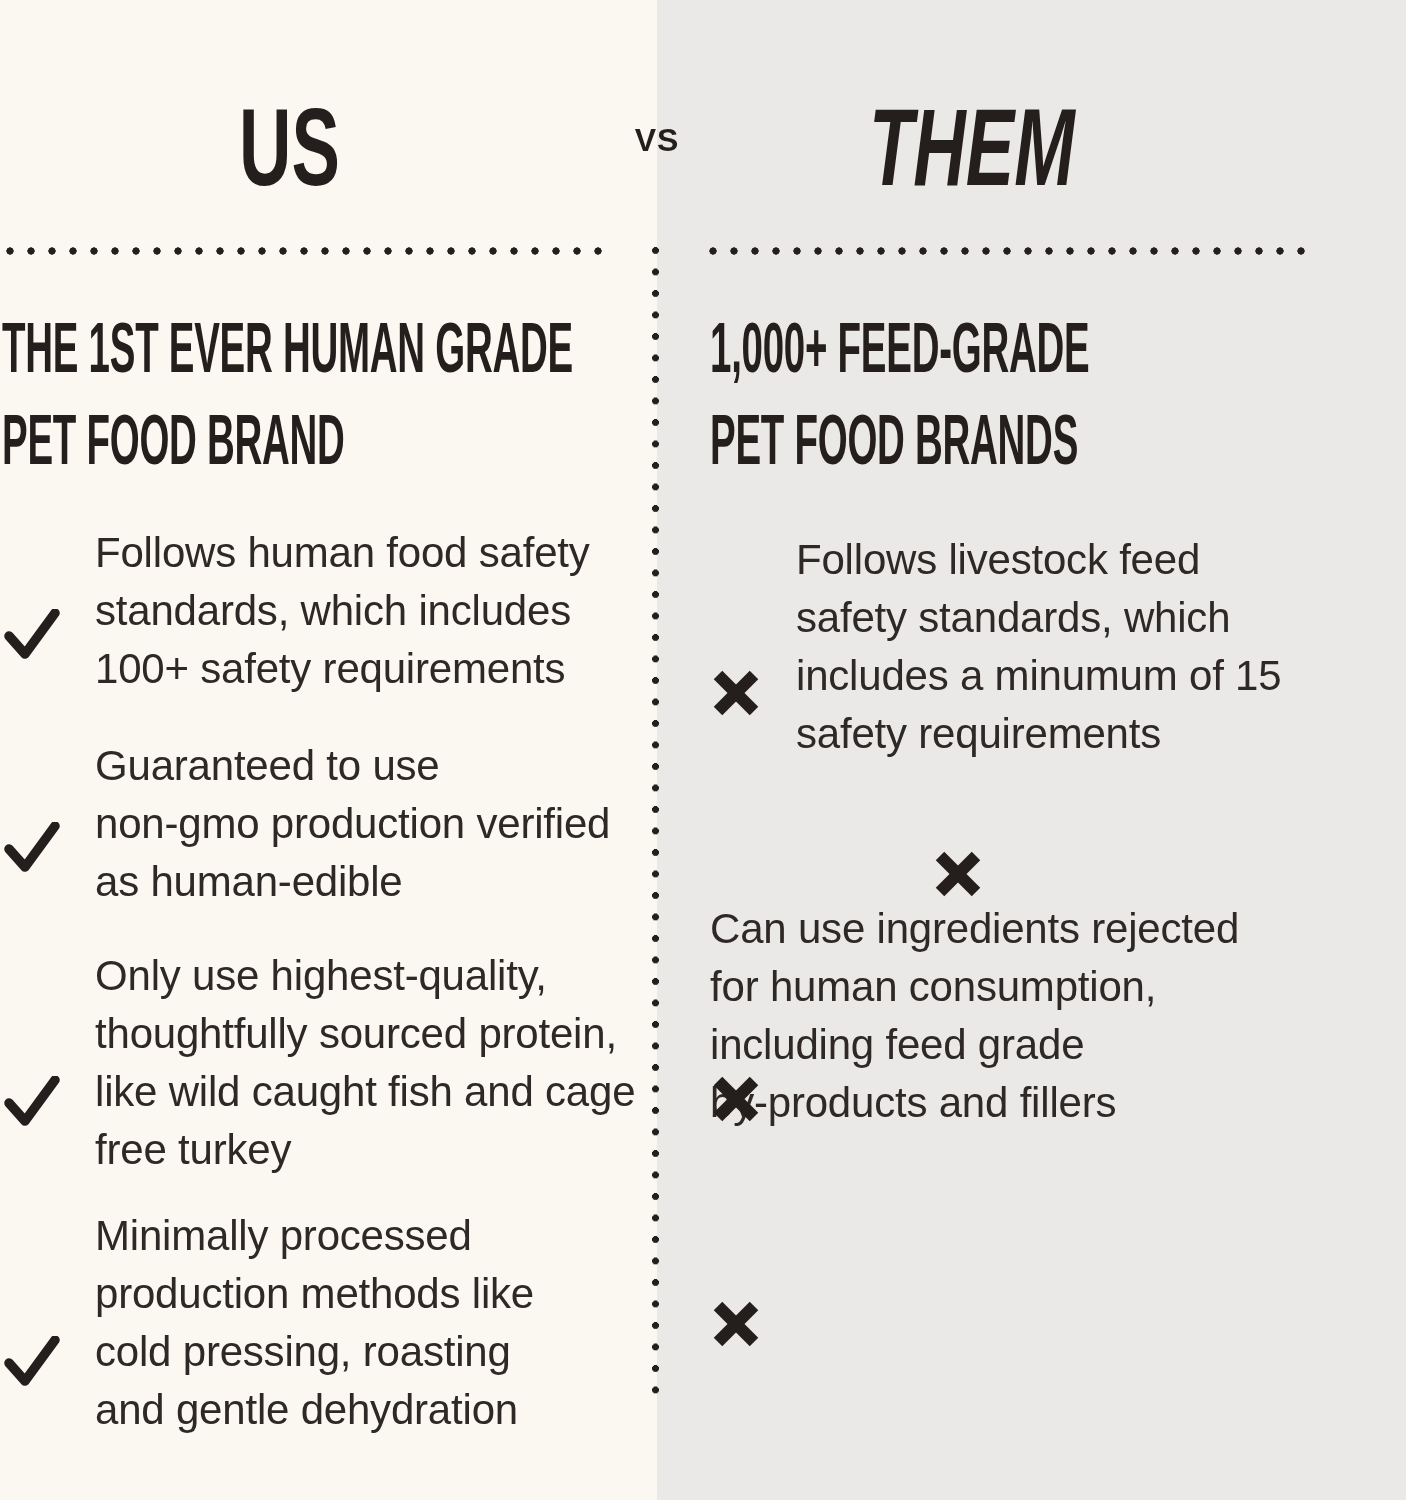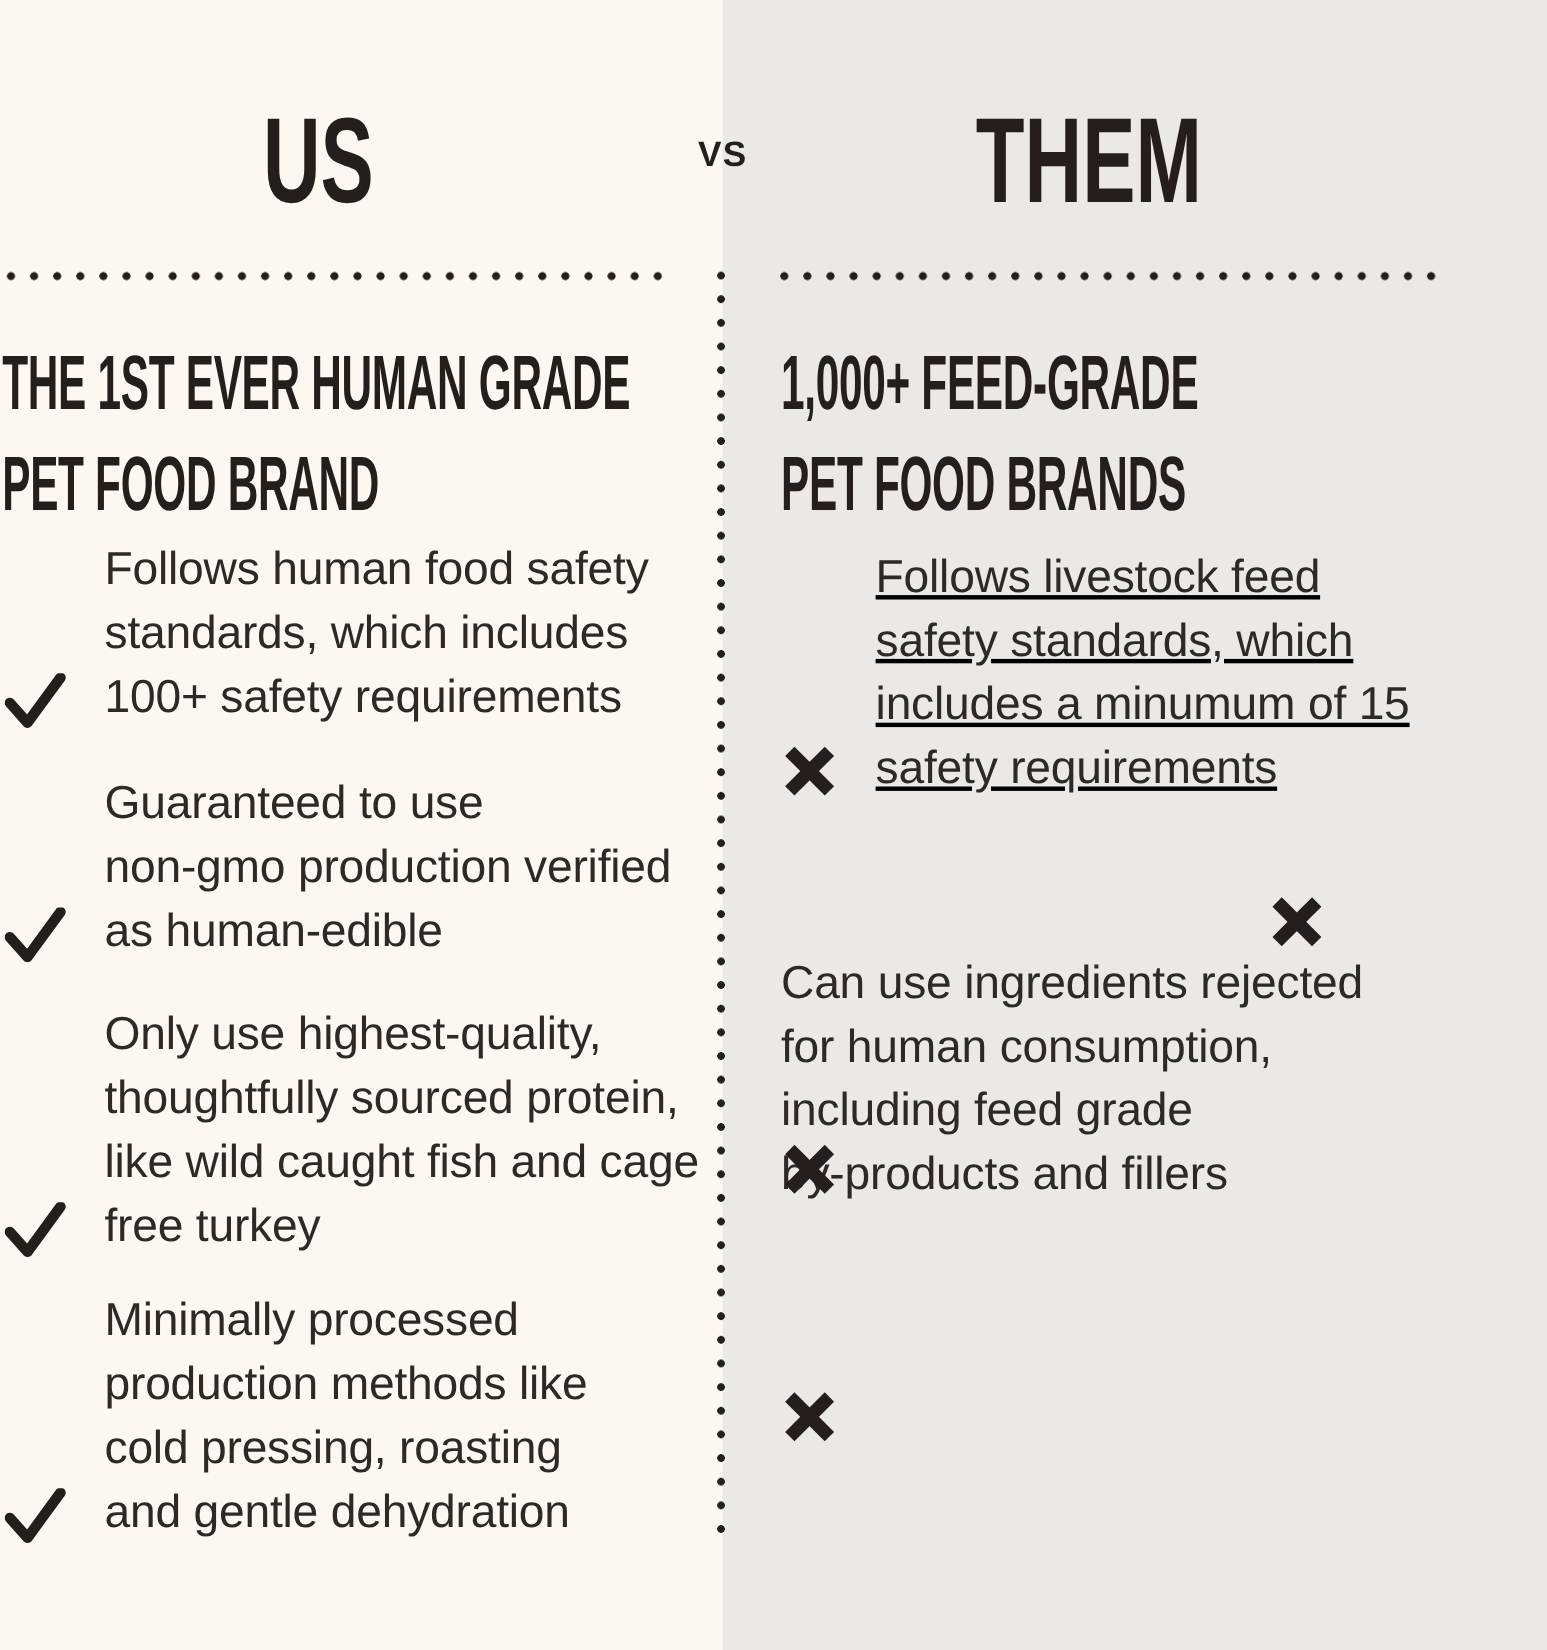--- a/index.html
+++ b/index.html
@@ -20,21 +20,21 @@
     font-size: 110px; line-height: 110px; font-weight: 700;
     color: #241e1c; text-align: center;
   }
   .big-title .squeeze {
     display: inline-block;
     transform: scaleX(0.66);
     transform-origin: center top;
     white-space: nowrap;
   }
   .title-us   { left: 0;    width: 578px; }
-  .title-them { left: 659px; width: 662px; }
+  .title-them { left: 641px; width: 662px; font-style: italic; }
 
   .vs-label {
     position: absolute; left: 657px; top: 122px;
     transform: translateX(-50%);
     font-size: 32px; font-weight: 700; letter-spacing: 1px;
     color: #241e1c;
   }
 
   
   .dotted-row {
@@ -61,21 +61,21 @@
     color: #241e1c;
     white-space: pre-line;
     transform: scaleX(0.55);
     transform-origin: left top;
     letter-spacing: -0.5px;
   }
   .subtitle-left  { left: 2px; }
   .subtitle-right { left: 710px; }
 
   
-  .item { position: absolute; display: flex; align-items: flex-end; }
+  .item { position: absolute; display: flex; align-items: center; margin-top: 36px; }
   .item .icon-wrap { flex: none; }
   .item-left  { left: 2px; }
   .item-left  .icon-wrap { width: 93px; }
   .item-right { left: 710px; }
   .item-right .icon-wrap { width: 86px; }
 
   .item-text {
     font-size: 42px; line-height: 58px;
     letter-spacing: -0.2px;
     color: #2e2926;
@@ -86,21 +86,21 @@
   .x-svg     { width: 52px; height: 52px; display: block; }
 
   .item-left.lines-3 .check-svg { margin-top: 46px; }
   .item-left.lines-4 .check-svg { margin-top: 76px; }
   .item-right .x-svg            { margin-top: 91px; }
 
   .l-item-1 { top: 488px; }
   .l-item-2 { top: 701px; }
   .l-item-3 { top: 911px; }
   .l-item-4 { top: 1171px; }
-  .r-item-1 { top: 495px; text-decoration: underline; }
+  .r-item-1 { top: 495px; }
   .r-item-2 { top: 721px; flex-direction: column; }
   .r-item-3 { top: 946px; }
   .r-item-4 { top: 1171px; }
 </style>
 </head>
 <body>
 
 <div class="panel panel-left"></div>
 <div class="panel panel-right"></div>
 

